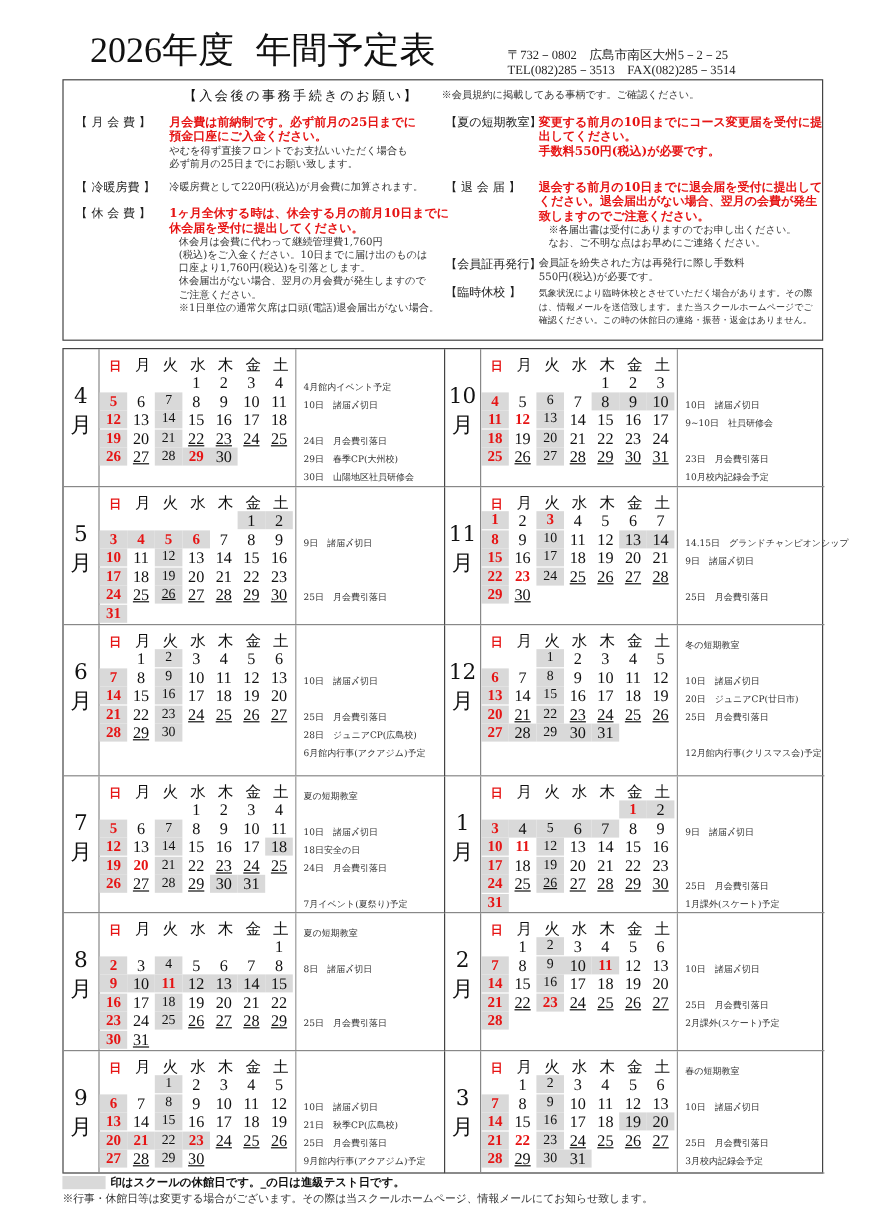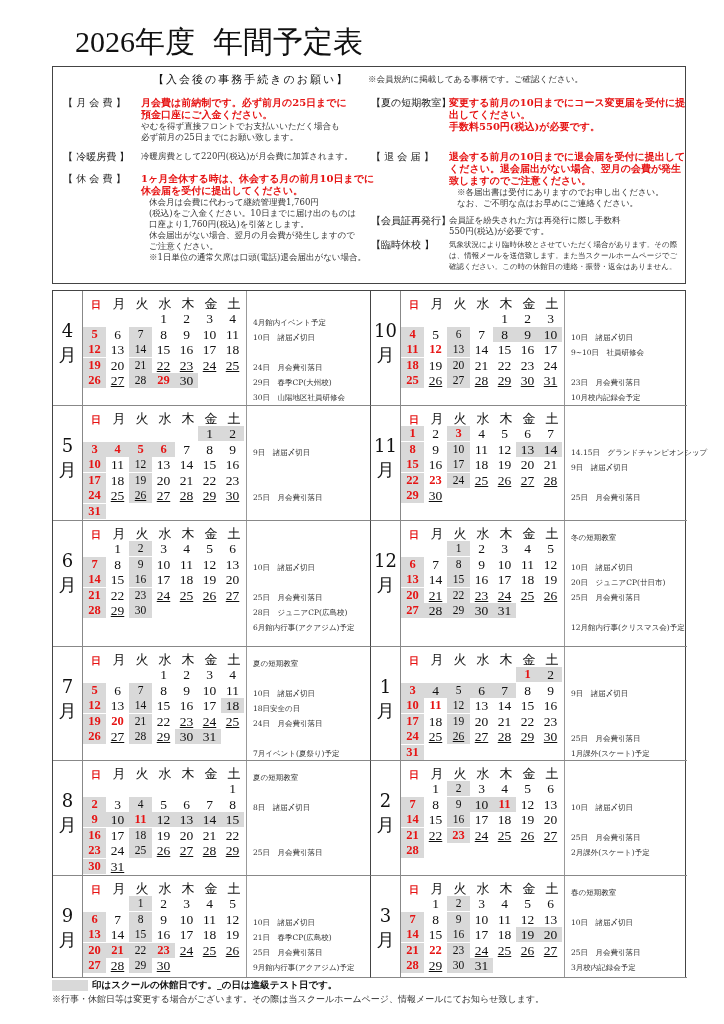--- a/index.html
+++ b/index.html
@@ -37,20 +37,24 @@
   .footer1 .swatch { display: inline-block; width: 36px; height: 11px; background: #d9d9d9; vertical-align: middle; margin-right: 4px; }
   .footer2 { position: absolute; left: 52px; top: 993px; font-size: 9px; color: #333; }
 </style>
 </head>
 <body>
 
 <div class="header">
   <div class="title">
     <span>2026年度</span><span class="gap"></span><span>年間予定表</span>
   </div>
+  <div class="school-addr">
+    <div>〒732－0802　広島市南区大州5－2－25</div>
+    <div>TEL(082)285－3513　FAX(082)285－3514</div>
+  </div>
 </div>
 
 <div class="notice">
   <div class="notice-head">【入会後の事務手続きのお願い】</div>
   <div class="notice-head-note">※会員規約に掲載してある事柄です。ご確認ください。</div>
   <div id="notice-items">
       <div class="nrow" style="left: 10px; top: 30px;">
         <div class="nlabel" style="left: 0px; top: 0px;">【 月 会 費 】</div>
         <div style="position: absolute; left: 78px; top: 0px; white-space: nowrap;">
           <div class="red">月会費は前納制です。必ず前月の25日までに</div>
@@ -665,21 +669,21 @@
         <div class="d ul" style="left: 92px; top: 62.5px;"><span>24</span></div>
         <div class="d ul" style="left: 115px; top: 62.5px;"><span>25</span></div>
         <div class="d ul" style="left: 138px; top: 62.5px;"><span>26</span></div>
         <div class="d sh red" style="left: 0px; top: 78px;"><span>27</span></div>
         <div class="d ul" style="left: 23px; top: 78px;"><span>28</span></div>
         <div class="d sh sm" style="left: 46px; top: 78px;"><span>29</span></div>
         <div class="d ul" style="left: 69px; top: 78px;"><span>30</span></div>
       </div>
       <div class="events">
         <div style="top: 42px;">10日　諸届〆切日</div>
-        <div style="top: 57px;">21日　春季CP(広島校)</div>
+        <div style="top: 57px;">21日　秋季CP(広島校)</div>
         <div style="top: 72px;">25日　月会費引落日</div>
         <div style="top: 87px;">9月館内行事(アクアジム)予定</div>
       </div>
     </div>
     <div class="month right" style="left: 317px; top: 585px; height: 102px;">
       <div class="mlabel">
         <div>3</div>
         <div>月</div>
       </div>
       <div class="grid">

